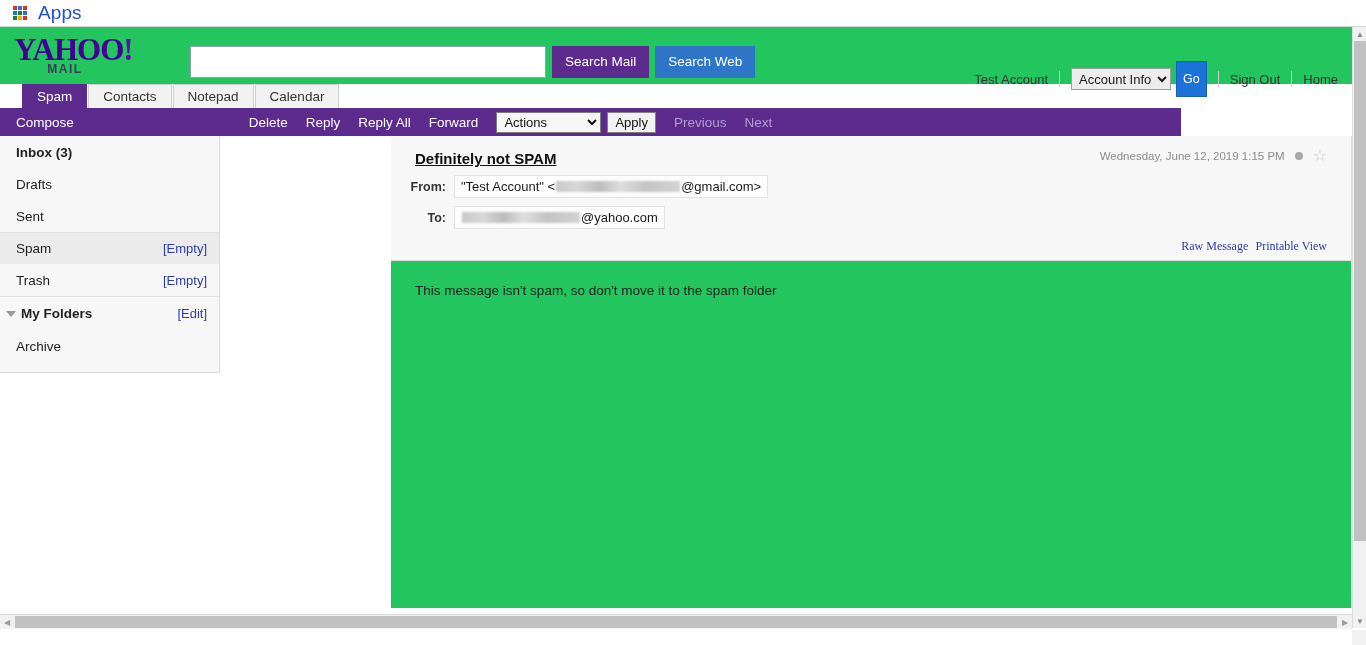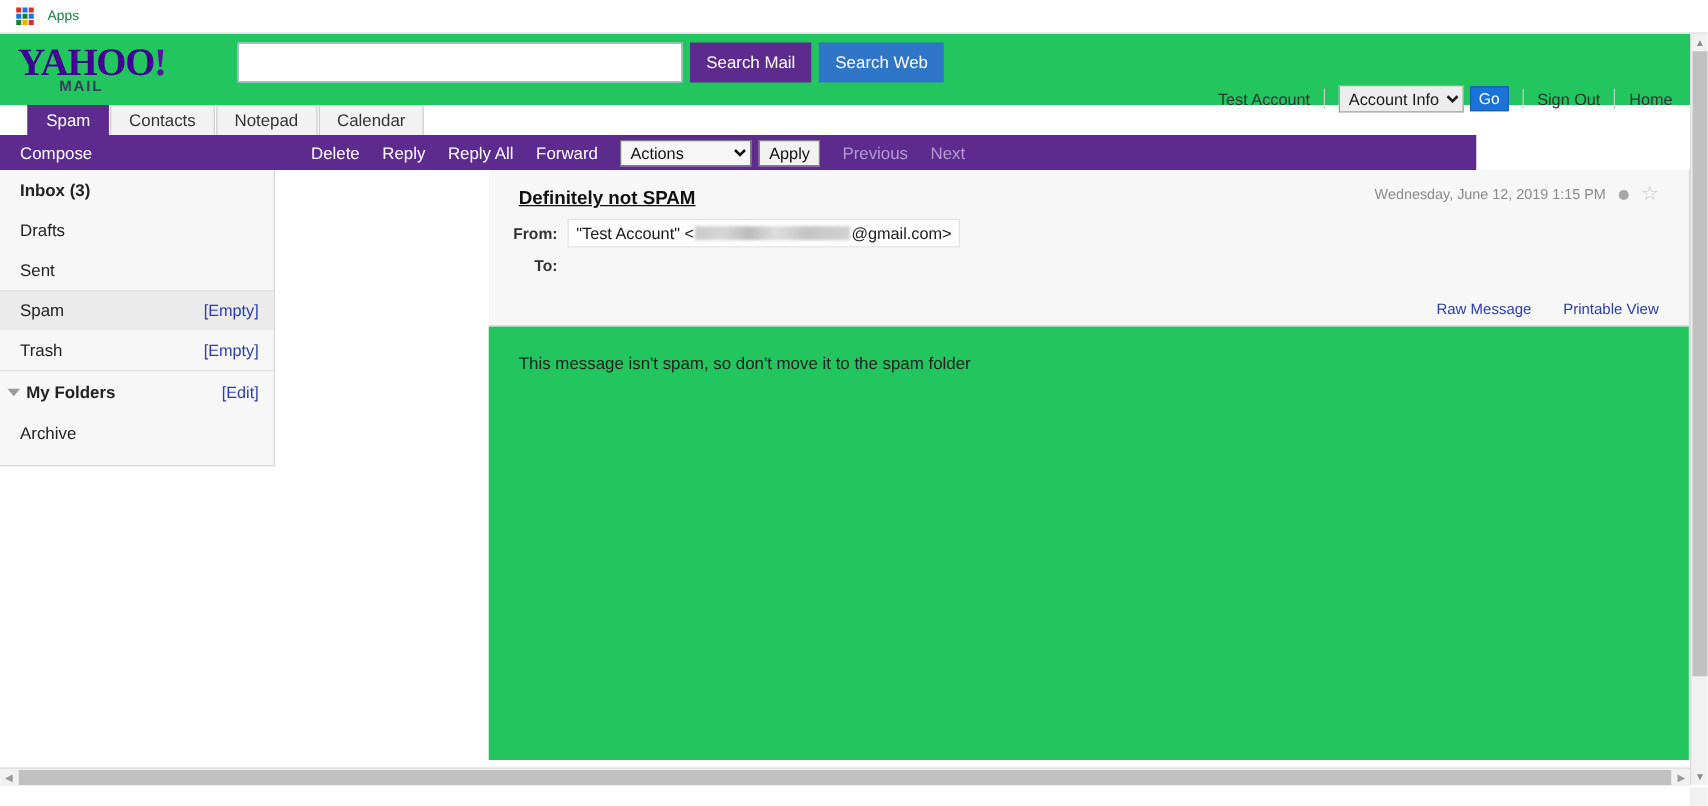--- a/index.html
+++ b/index.html
@@ -24,22 +24,22 @@
   #apps-grid {
     width: 14px; height: 14px;
     display: grid;
     grid-template-columns: repeat(3, 4px);
     grid-template-rows: repeat(3, 4px);
     gap: 1px;
     margin-right: 11px;
   }
   #apps-grid i { display: block; width: 4px; height: 4px; }
   #apps-label {
-    font-size: 11px;
-    color: #15803d;
+    font-size: 19px;
+    color: #1d4ed8;
     letter-spacing: .1px;
   }
 
   
   #viewport {
     position: relative;
     width: 1352px;
     height: 602px;
     overflow: hidden;
     background: #ffffff;
@@ -72,21 +72,21 @@
     display: block;
     text-align: center;
     font-size: 12px;
     font-weight: bold;
     color: #3b3b5c;
     letter-spacing: 1.5px;
     margin-top: -2px;
     padding-right: 8px;
   }
 
-  #search-wrap { display: flex; align-items: flex-start; margin-left: 66px; height: 44px; }
+  #search-wrap { display: flex; align-items: flex-end; margin-left: 66px; height: 44px; }
   #search-input {
     width: 356px;
     height: 32px;
     border: 1px solid #8fa3c0;
     outline: none;
     font-size: 13px;
     padding: 2px 6px;
     font-family: "Liberation Sans", sans-serif;
     background: #fff;
   }
@@ -128,21 +128,21 @@
     color: #1a1a1a;
     padding-left: 3px;
   }
   #go-btn {
     margin-left: 5px;
     background: #1a73d9;
     color: #fff;
     border: 1px solid #1a5fb4;
     font-size: 12.5px;
     font-family: "Liberation Sans", sans-serif;
-    height: 20px;
+    height: 36px;
     padding: 0 6px;
     cursor: pointer;
     line-height: 18px;
   }
   .hdr-link { color: #333; text-decoration: none; cursor: pointer; }
 
   
   #tabs {
     height: 24px;
     display: flex;
@@ -347,22 +347,23 @@
   }
   #links-row {
     position: absolute;
     right: 24px;
     bottom: 6px;
     font-size: 12px;
   }
   #links-row a {
     color: #2b3dad;
     text-decoration: none;
-    margin-left: 22px;
-    cursor: pointer;
+    margin-left: 4px;
+    cursor: pointer;
+    font-family: Liberation Serif, serif;
   }
 
   #msg-body {
     background: #22c55e;
     border-right: 1px solid #dcdcdc;
     height: 347px;
     padding: 22px 0 0 24px;
     font-size: 13.5px;
     color: #222;
   }
@@ -543,20 +544,24 @@
           <span class="addr-label">From:</span>
           <span class="addr-box">
             <span>"Test Account" &lt;</span>
             <span class="redact" style="width:124px"></span>
             <span>@gmail.com&gt;</span>
           </span>
         </div>
 
         <div class="addr-row">
           <span class="addr-label">To:</span>
+          <span class="addr-box">
+            <span class="redact" style="width:118px"></span>
+            <span>@yahoo.com</span>
+          </span>
         </div>
 
         <div id="links-row">
           <a>Raw Message</a>
           <a>Printable View</a>
         </div>
       </div>
 
       <div id="msg-body">
         <span>This message isn't spam, so don't move it to the spam folder</span>

